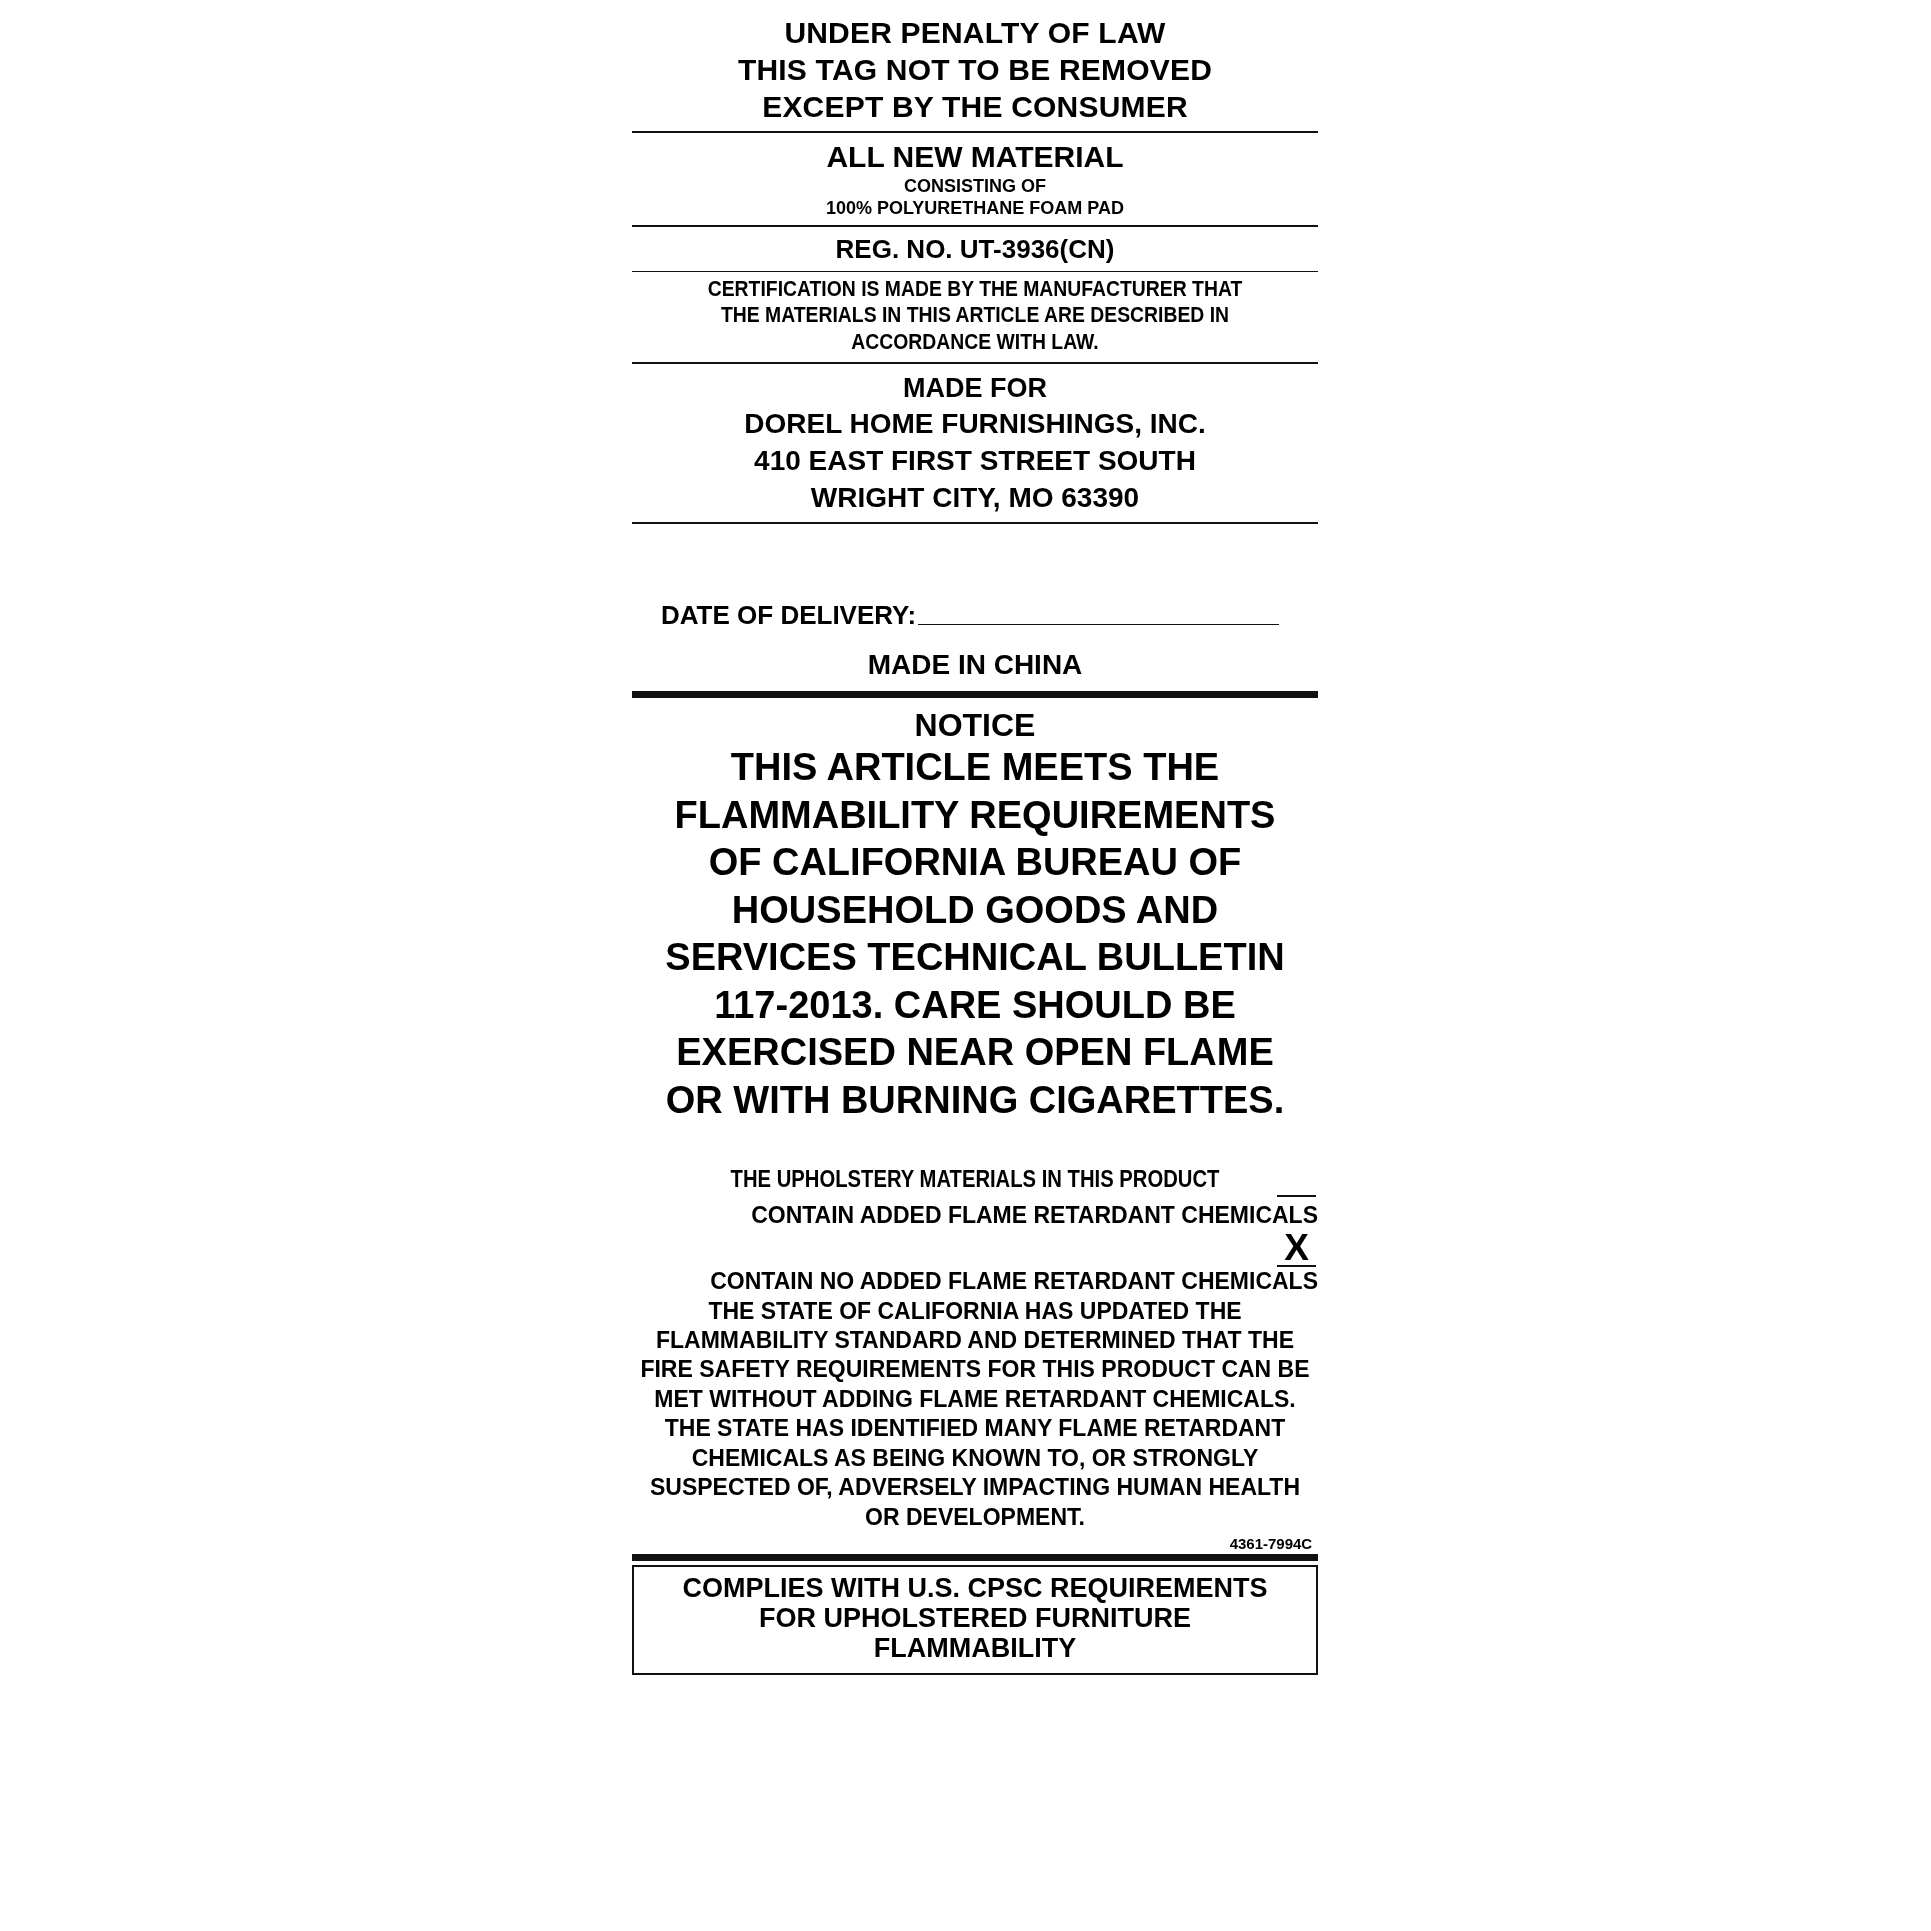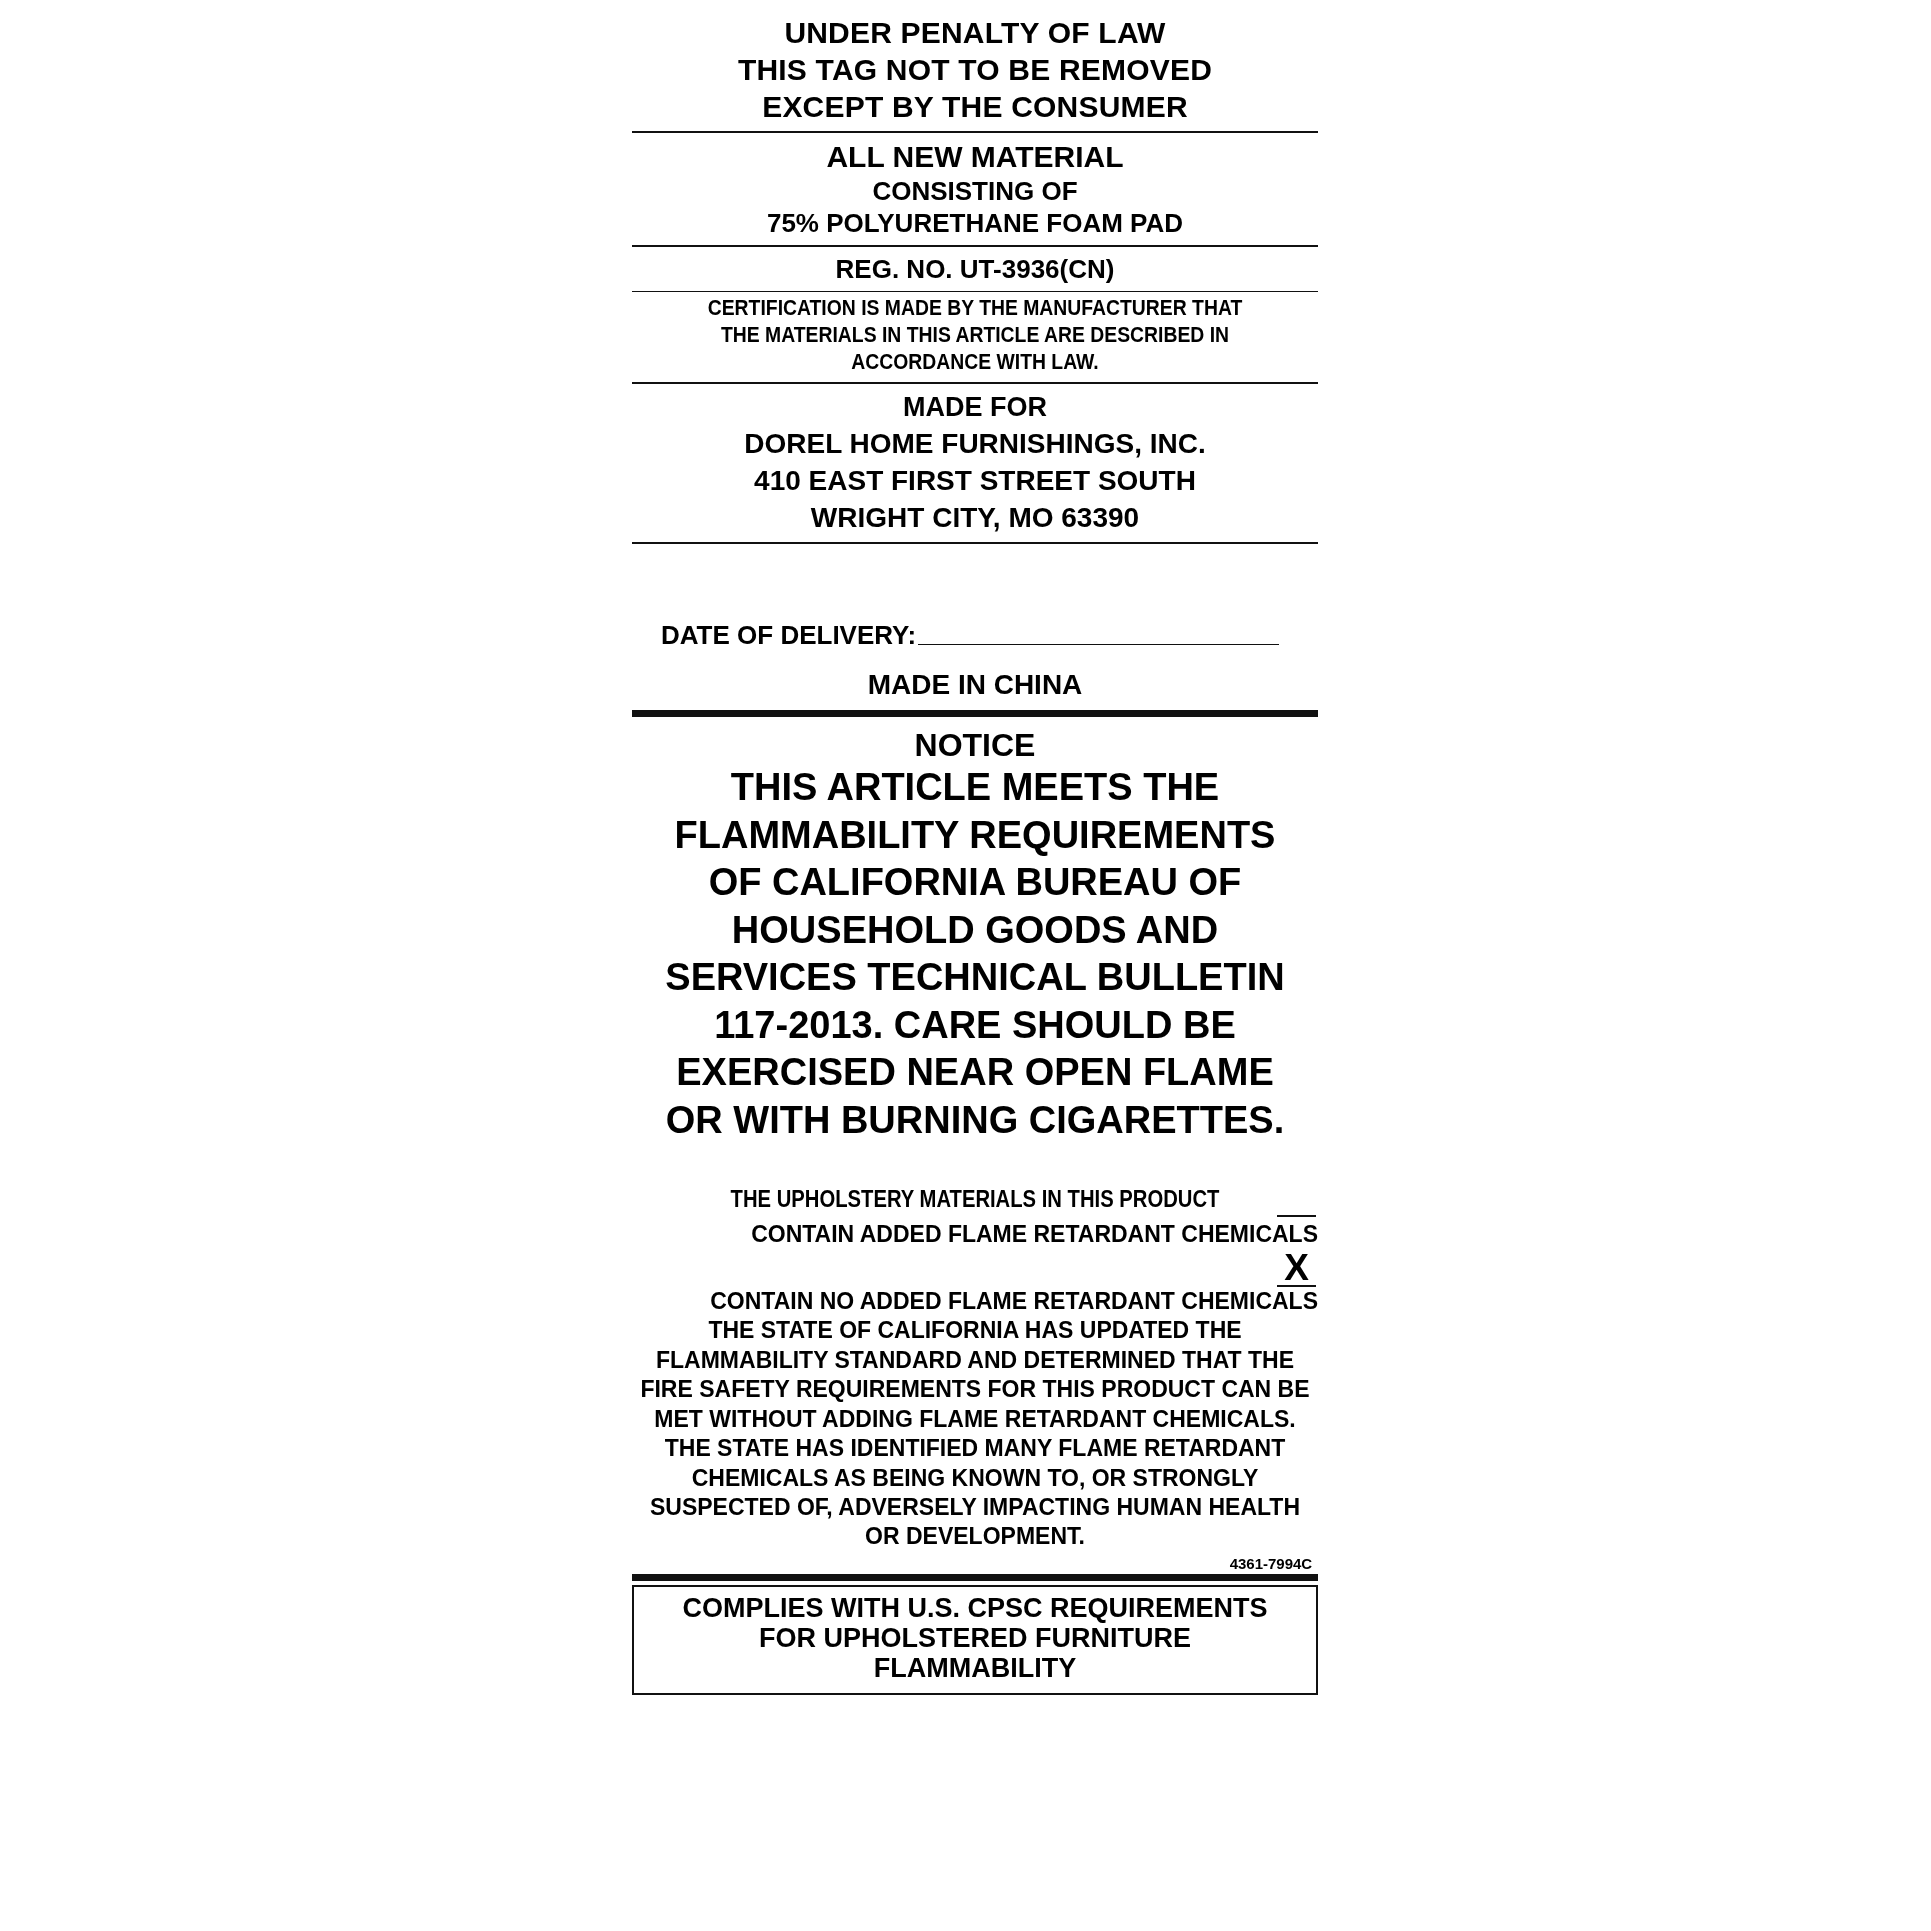--- a/index.html
+++ b/index.html
@@ -47,21 +47,21 @@
     font-weight: bold;
     line-height: 1.22;
     letter-spacing: 0.2px;
   }
   .sec-title {
     font-size: 30px;
     font-weight: bold;
     line-height: 1.2;
   }
   .sec-sub {
-    font-size: 26px;
+    font-size: 18px;
     line-height: 1.24;
     font-weight: bold;
   }
   .reg-line {
     font-size: 26px;
     font-weight: bold;
     line-height: 1.3;
   }
   .cert {
     font-size: 22px;
@@ -180,21 +180,21 @@
     <div class="head-line">UNDER PENALTY OF LAW</div>
     <div class="head-line">THIS TAG NOT TO BE REMOVED</div>
     <div class="head-line">EXCEPT BY THE CONSUMER</div>
   </div>
 
   <hr class="rule">
 
   <div>
     <div class="sec-title">ALL NEW MATERIAL</div>
     <div class="sec-sub">CONSISTING OF</div>
-    <div class="sec-sub">75% POLYURETHANE FOAM PAD</div>
+    <div class="sec-sub">100% POLYURETHANE FOAM PAD</div>
   </div>
 
   <hr class="rule">
 
   <div class="reg-line">
     <span>REG. NO.</span>
     <span>UT-3936(CN)</span>
   </div>
 
   <hr class="rule-thin">

